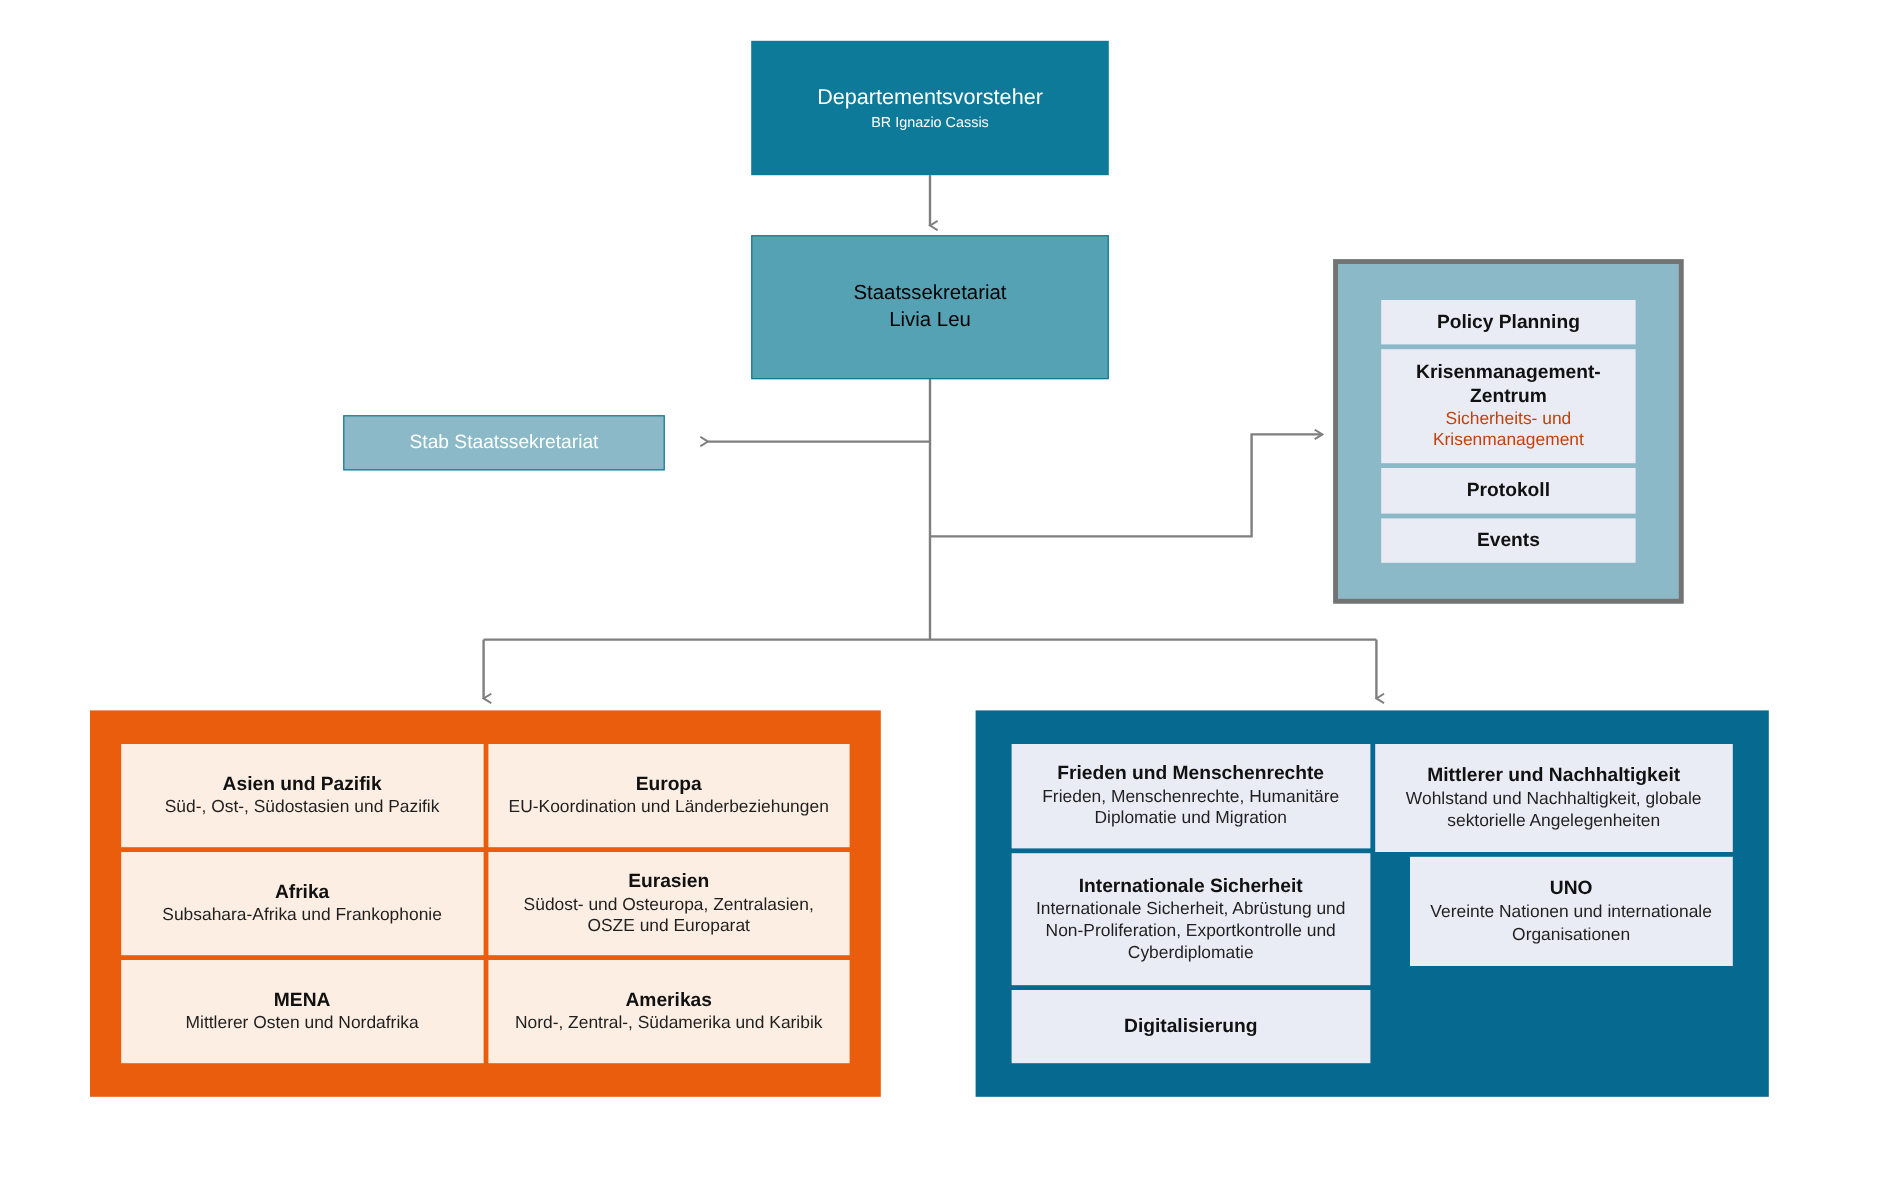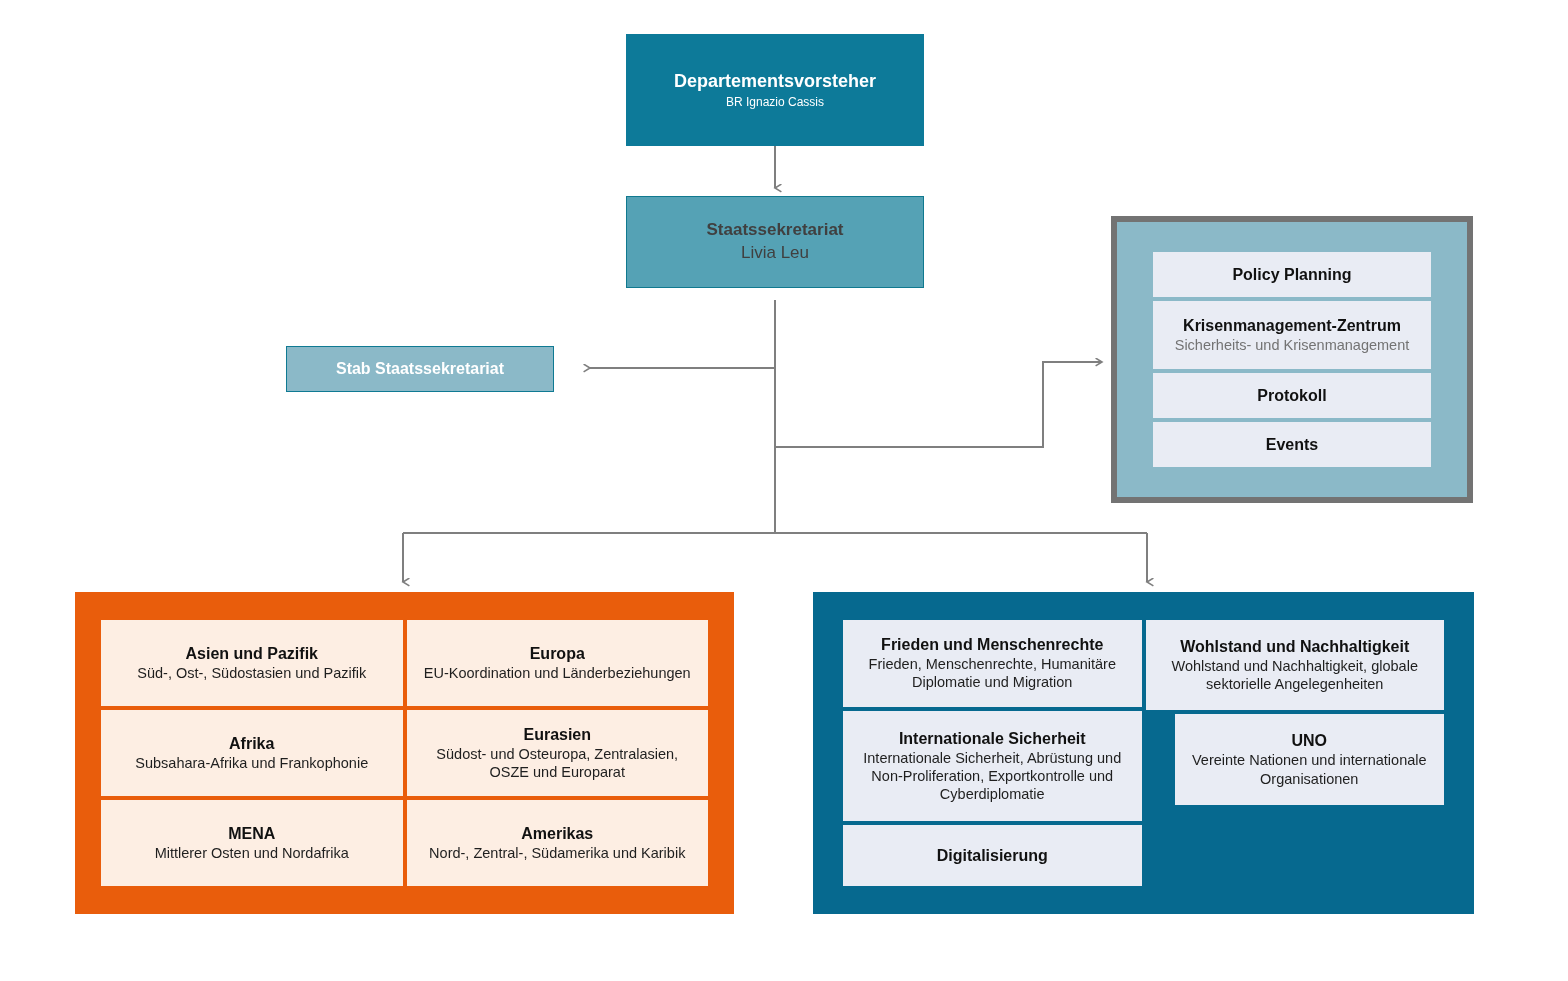--- a/index.html
+++ b/index.html
@@ -33,21 +33,21 @@
   .node {
     position: absolute;
     box-sizing: border-box;
     display: flex;
     flex-direction: column;
     align-items: center;
     justify-content: center;
     text-align: center;
   }
   .node .title {
-    font-weight: bold;
+    font-weight: normal;
     line-height: 1.22;
     text-align: right;
   }
   .node .sub {
     font-weight: normal;
     line-height: 1.22;
   }
 
   
   #node-dept {
@@ -59,24 +59,24 @@
     color: #ffffff;
   }
   #node-dept .title { font-size: 18px; }
   #node-dept .sub { font-size: 12px; margin-top: 2px; }
 
   
   #node-secretariat {
     left: 626px;
     top: 196px;
     width: 298px;
-    height: 92px;
+    height: 120px;
     background: #55a2b5;
     border: 1px solid #10798f;
-    color: #404040;
+    color: #000000;
   }
   #node-secretariat .title { font-size: 17px; }
   #node-secretariat .sub { font-size: 17px; margin-top: 2px; }
 
   
   #node-staff {
     left: 286px;
     top: 346px;
     width: 268px;
     height: 46px;
@@ -84,25 +84,25 @@
     border: 1px solid #0f7a93;
     color: #ffffff;
   }
   #node-staff .title { font-size: 16px; }
 
   
   #panel-services {
     position: absolute;
     left: 1111px;
     top: 216px;
-    width: 362px;
+    width: 292px;
     height: 287px;
     box-sizing: border-box;
     background: #8bb9c8;
-    border: 6px solid #737373;
+    border: 4px solid #737373;
     padding: 30px 36px;
     display: flex;
     flex-direction: column;
     gap: 4px;
   }
   .service-card {
     background: #e9ecf4;
     box-sizing: border-box;
     display: flex;
     flex-direction: column;
@@ -114,21 +114,21 @@
   }
   .service-card .title {
     font-weight: bold;
     font-size: 16px;
     line-height: 1.22;
     color: #111111;
   }
   .service-card .sub {
     font-size: 14.5px;
     line-height: 1.25;
-    color: #737373;
+    color: #c2410c;
   }
   .service-card.tall { flex: 1.35 1 auto; }
 
   
   .group-block {
     position: absolute;
     box-sizing: border-box;
     display: flex;
     flex-direction: column;
   }
@@ -307,21 +307,21 @@
         <div class="unit-card c-security">
           <div class="title">Internationale Sicherheit</div>
           <div class="sub">Internationale Sicherheit, Abrüstung und Non-Proliferation, Exportkontrolle und Cyberdiplomatie</div>
         </div>
         <div class="unit-card c-digital">
           <div class="title">Digitalisierung</div>
         </div>
       </div>
       <div class="group-col col-right">
         <div class="unit-card c-prosperity">
-          <div class="title">Wohlstand und Nachhaltigkeit</div>
+          <div class="title">Mittlerer und Nachhaltigkeit</div>
           <div class="sub">Wohlstand und Nachhaltigkeit, globale sektorielle Angelegenheiten</div>
         </div>
         <div class="unit-card c-uno">
           <div class="title">UNO</div>
           <div class="sub">Vereinte Nationen und internationale Organisationen</div>
         </div>
         <div class="c-spacer"></div>
       </div>
     </div>
   </div>

